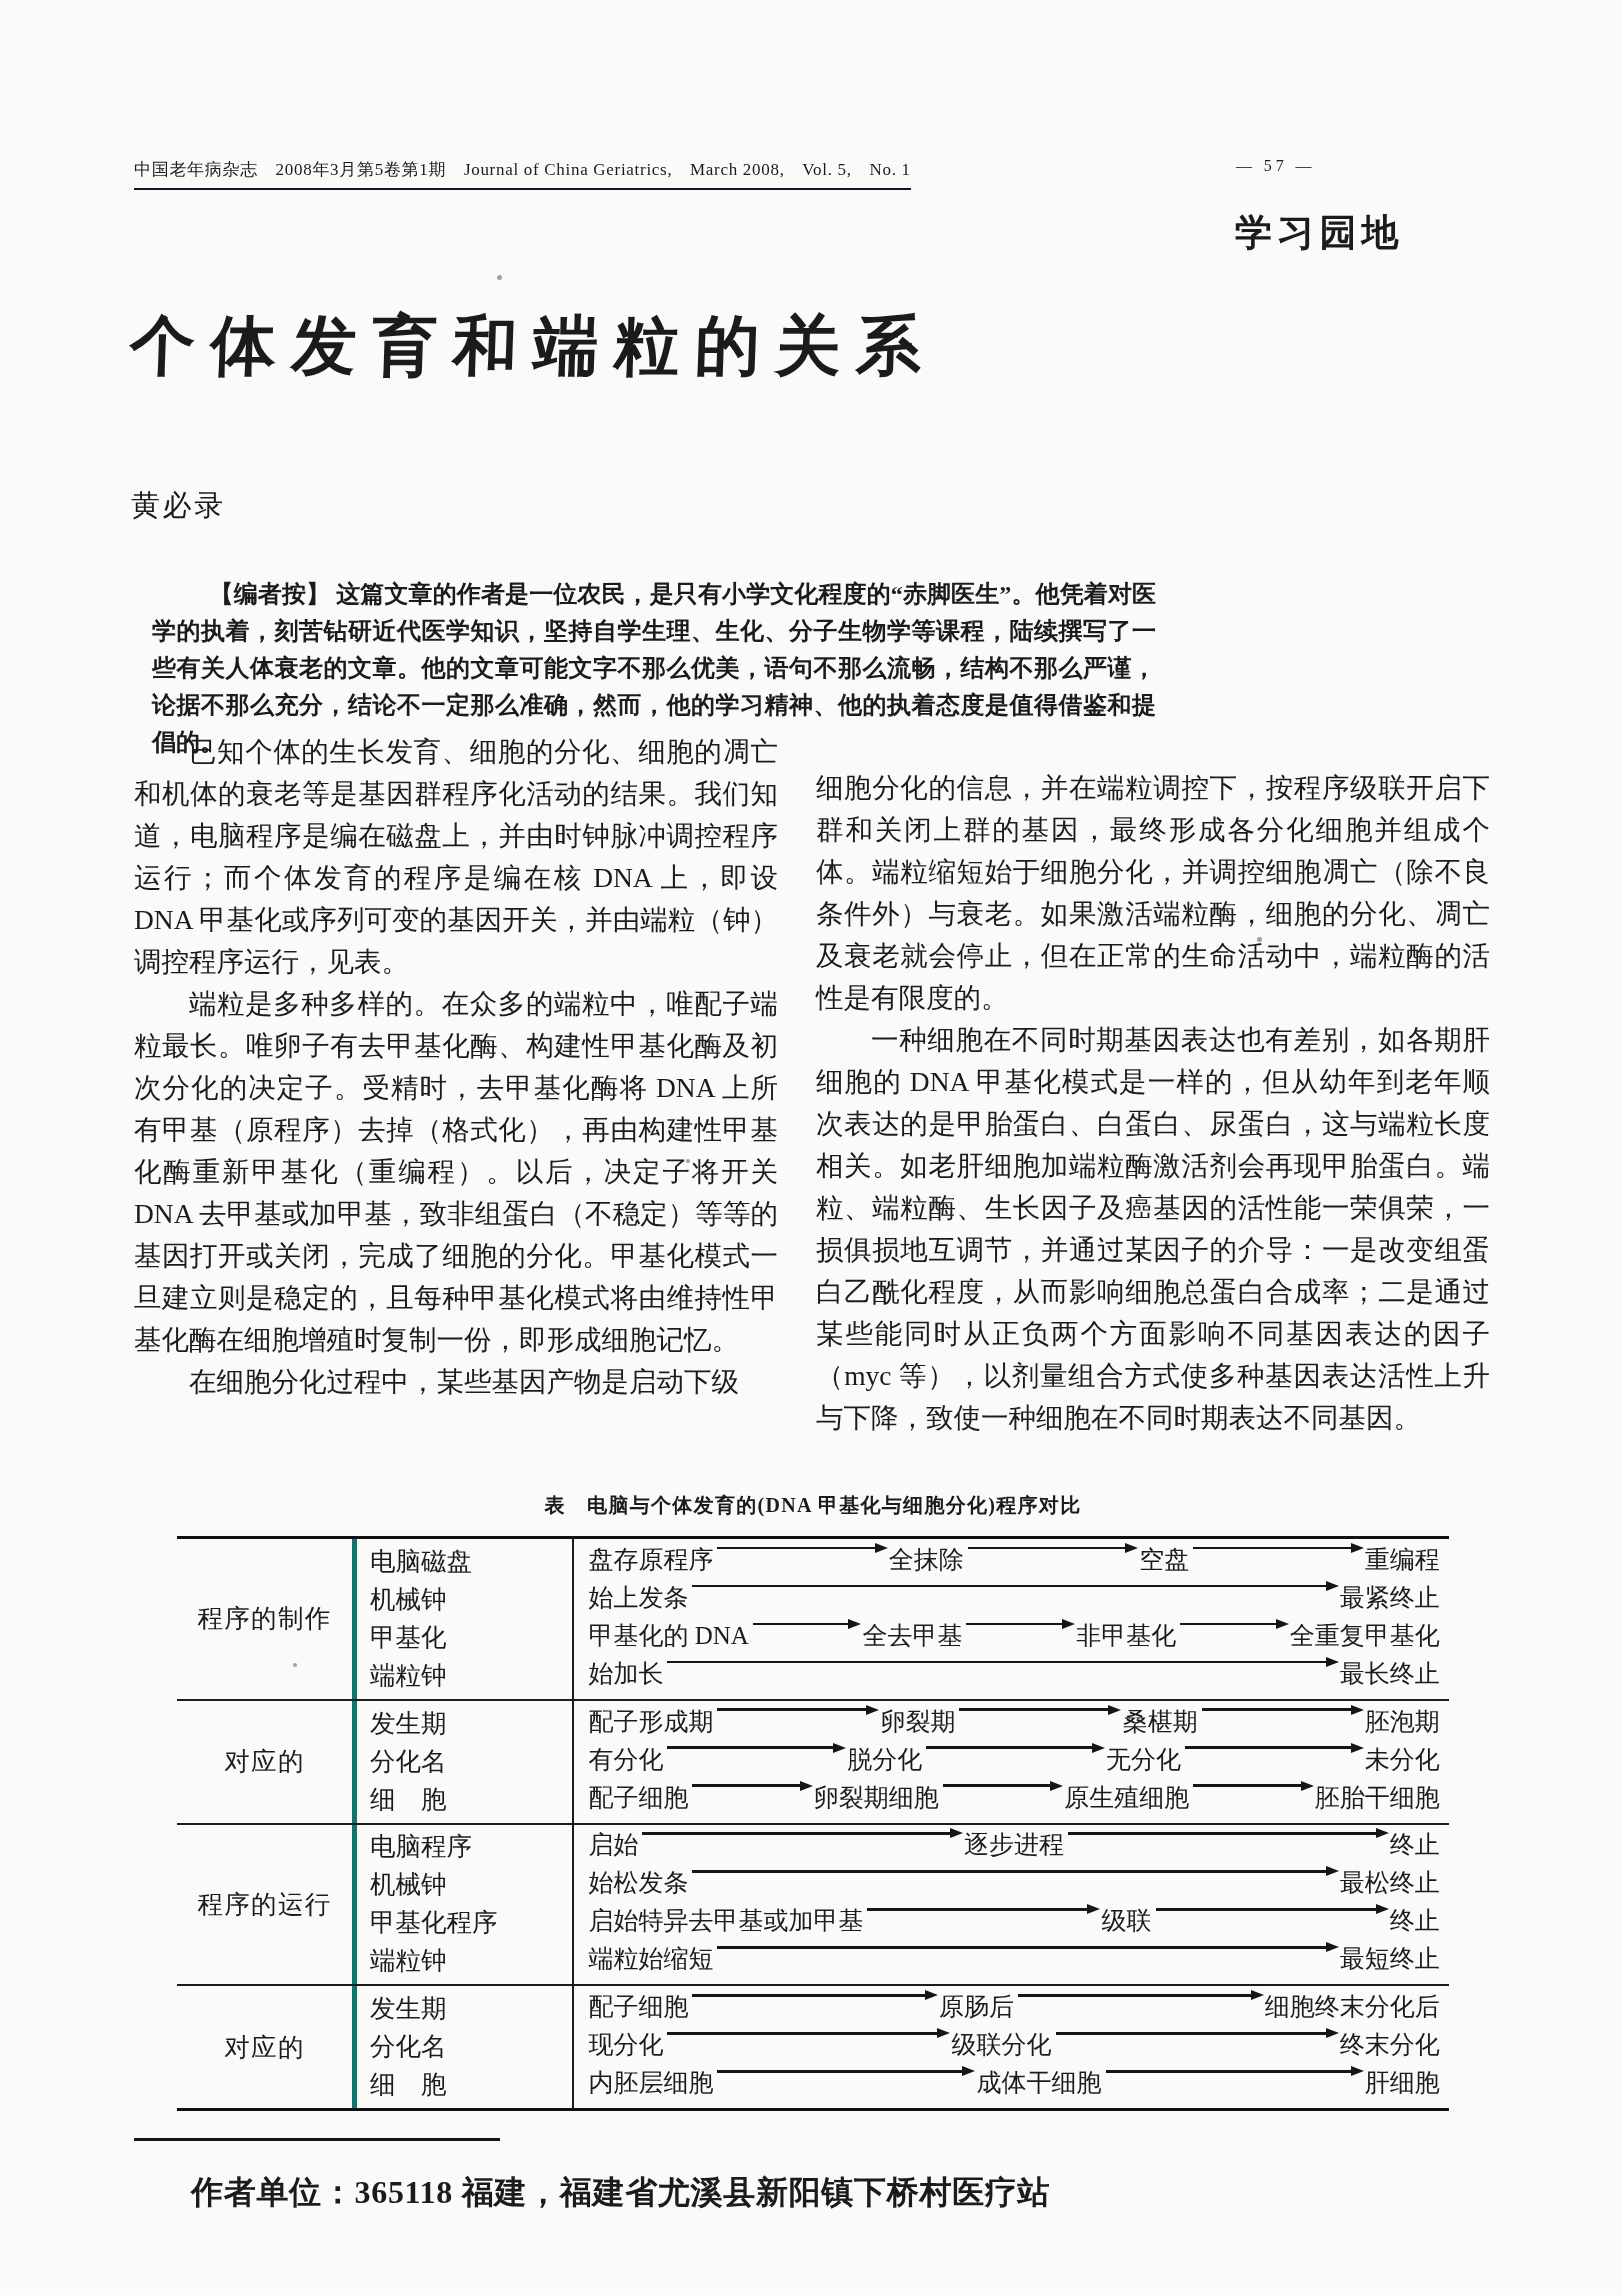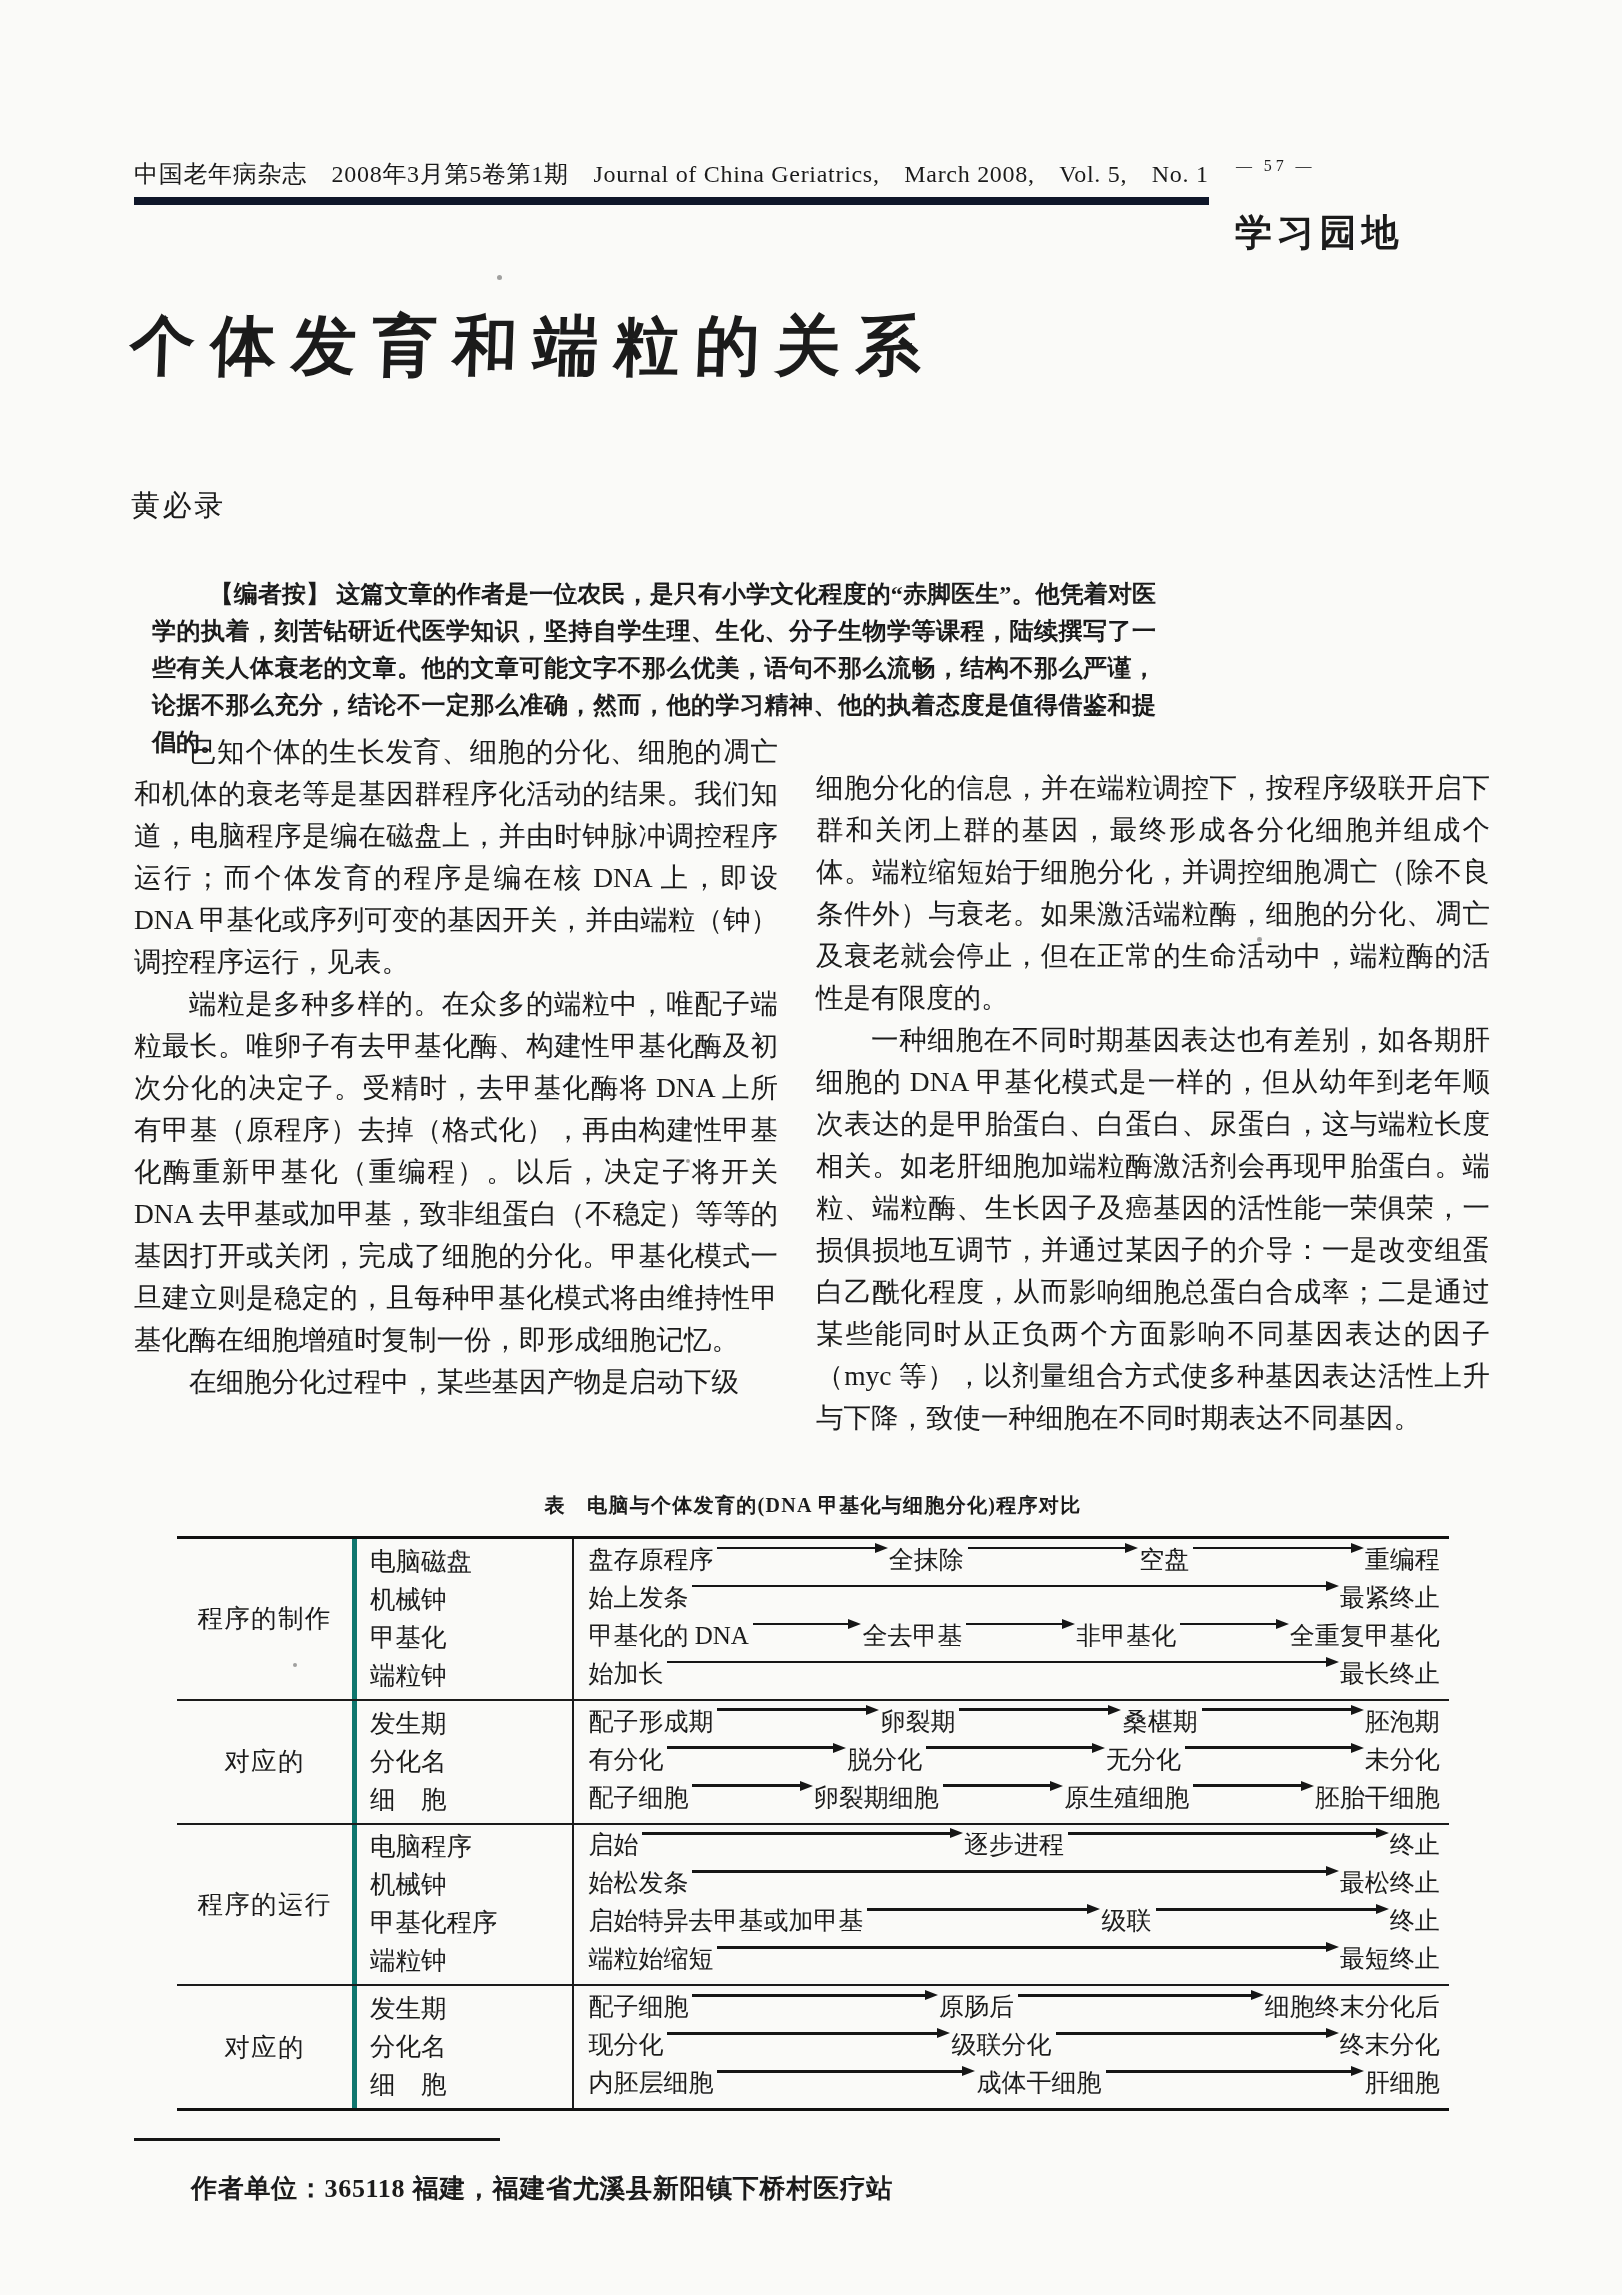--- a/index.html
+++ b/index.html
@@ -7,22 +7,22 @@
     position:relative;
     width:1622px;height:2295px;
     background:#fafaf8;
     font-family:"Liberation Serif","DejaVu Serif",serif;
     color:#1b1b1b;
     overflow:hidden;
   }
   
   .journal-line{
     position:absolute;left:134px;top:158px;
-    font-size:24px;letter-spacing:0.7px;
-    border-bottom:8px solid #0f172a;
+    font-size:17px;letter-spacing:0.7px;
+    border-bottom:2px solid #0f172a;
     padding-bottom:6.5px;
     white-space:nowrap;
   }
   .page-number{
     position:absolute;left:1236px;top:157px;
     font-size:16px;letter-spacing:3.9px;white-space:nowrap;
   }
   .section-label{
     position:absolute;left:1235px;top:208px;
     font-size:37px;font-weight:600;letter-spacing:5.2px;white-space:nowrap;
@@ -91,21 +91,21 @@
     border-left:13px solid #161616;
     border-top:5.9px solid transparent;
     border-bottom:5.9px solid transparent;
   }
   
   .footnote-rule{
     position:absolute;left:134px;top:2138px;width:366px;height:2.6px;background:#161616;
   }
   .footer-affiliation{
     position:absolute;left:191px;top:2171px;
-    font-size:26px;font-weight:700;letter-spacing:0.7px;white-space:nowrap;
+    font-size:32px;font-weight:700;letter-spacing:0.7px;white-space:nowrap;
   }
   
   .speck{position:absolute;background:#555;border-radius:50%;opacity:.55;}
 </style>
 </head>
 <body>
 
 <div class="page">
 
   <div class="journal-line">中国老年病杂志　2008年3月第5卷第1期　Journal of China Geriatrics,　March 2008,　Vol. 5,　No. 1</div>

